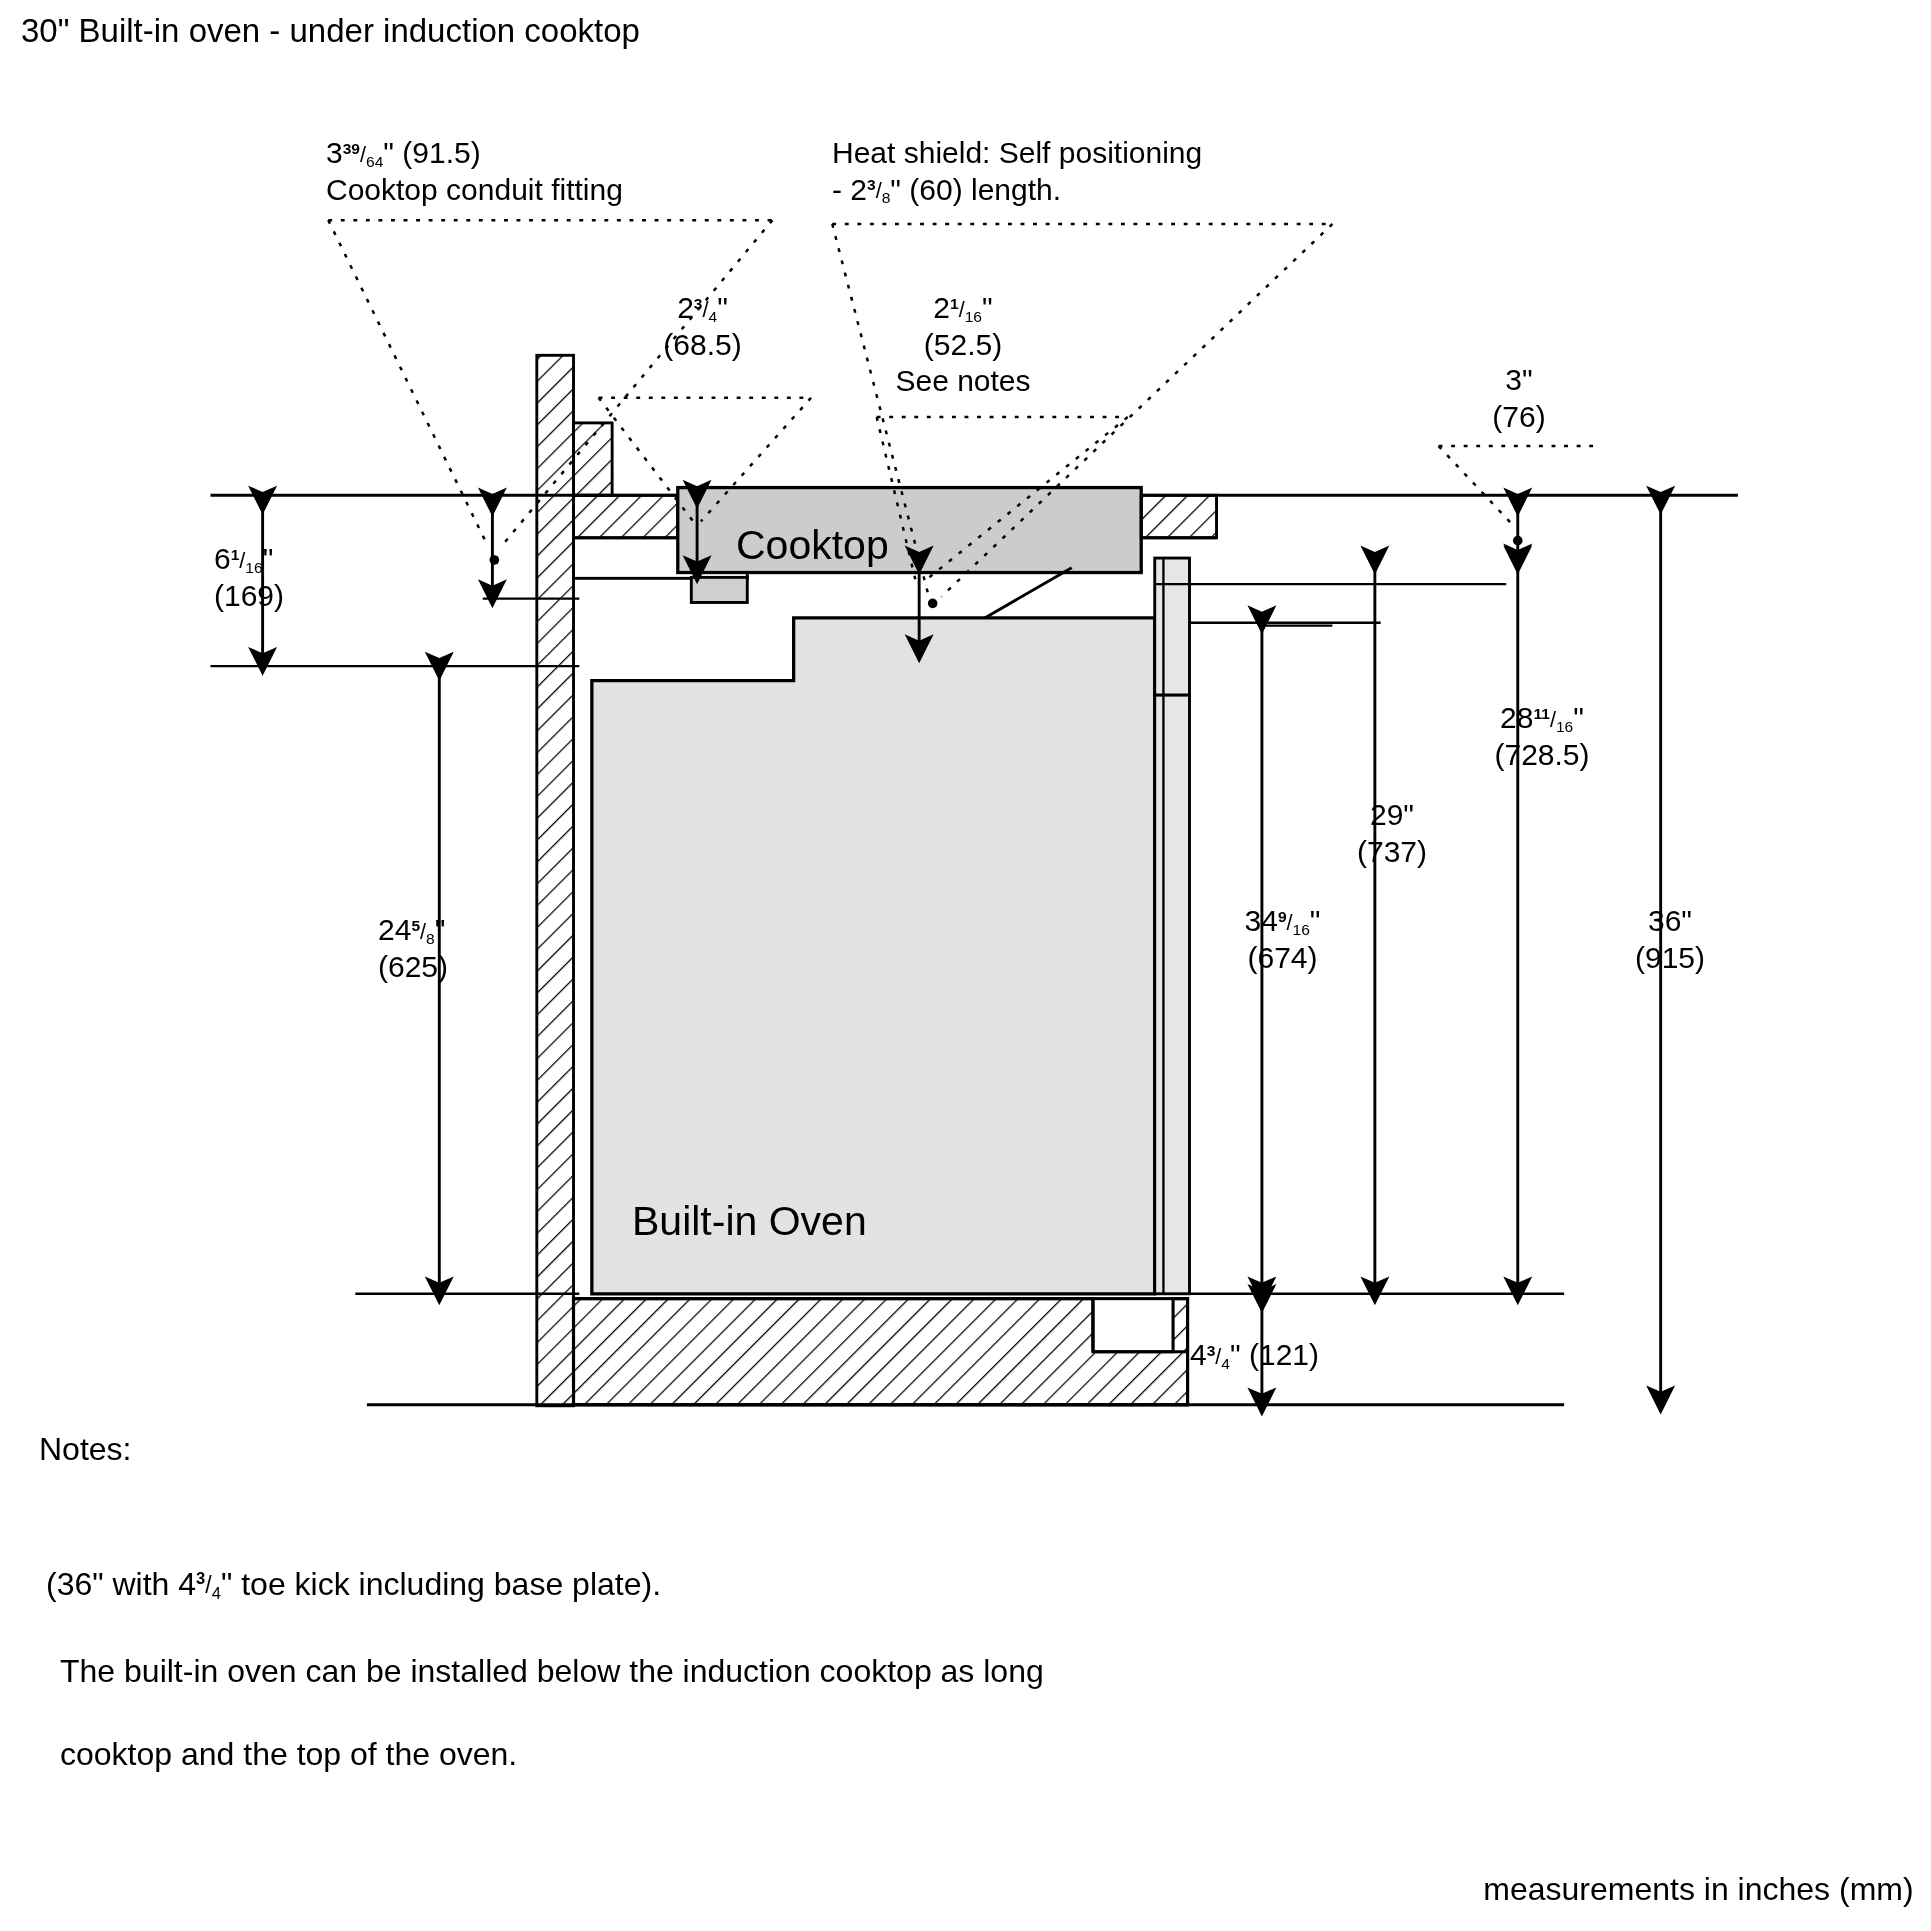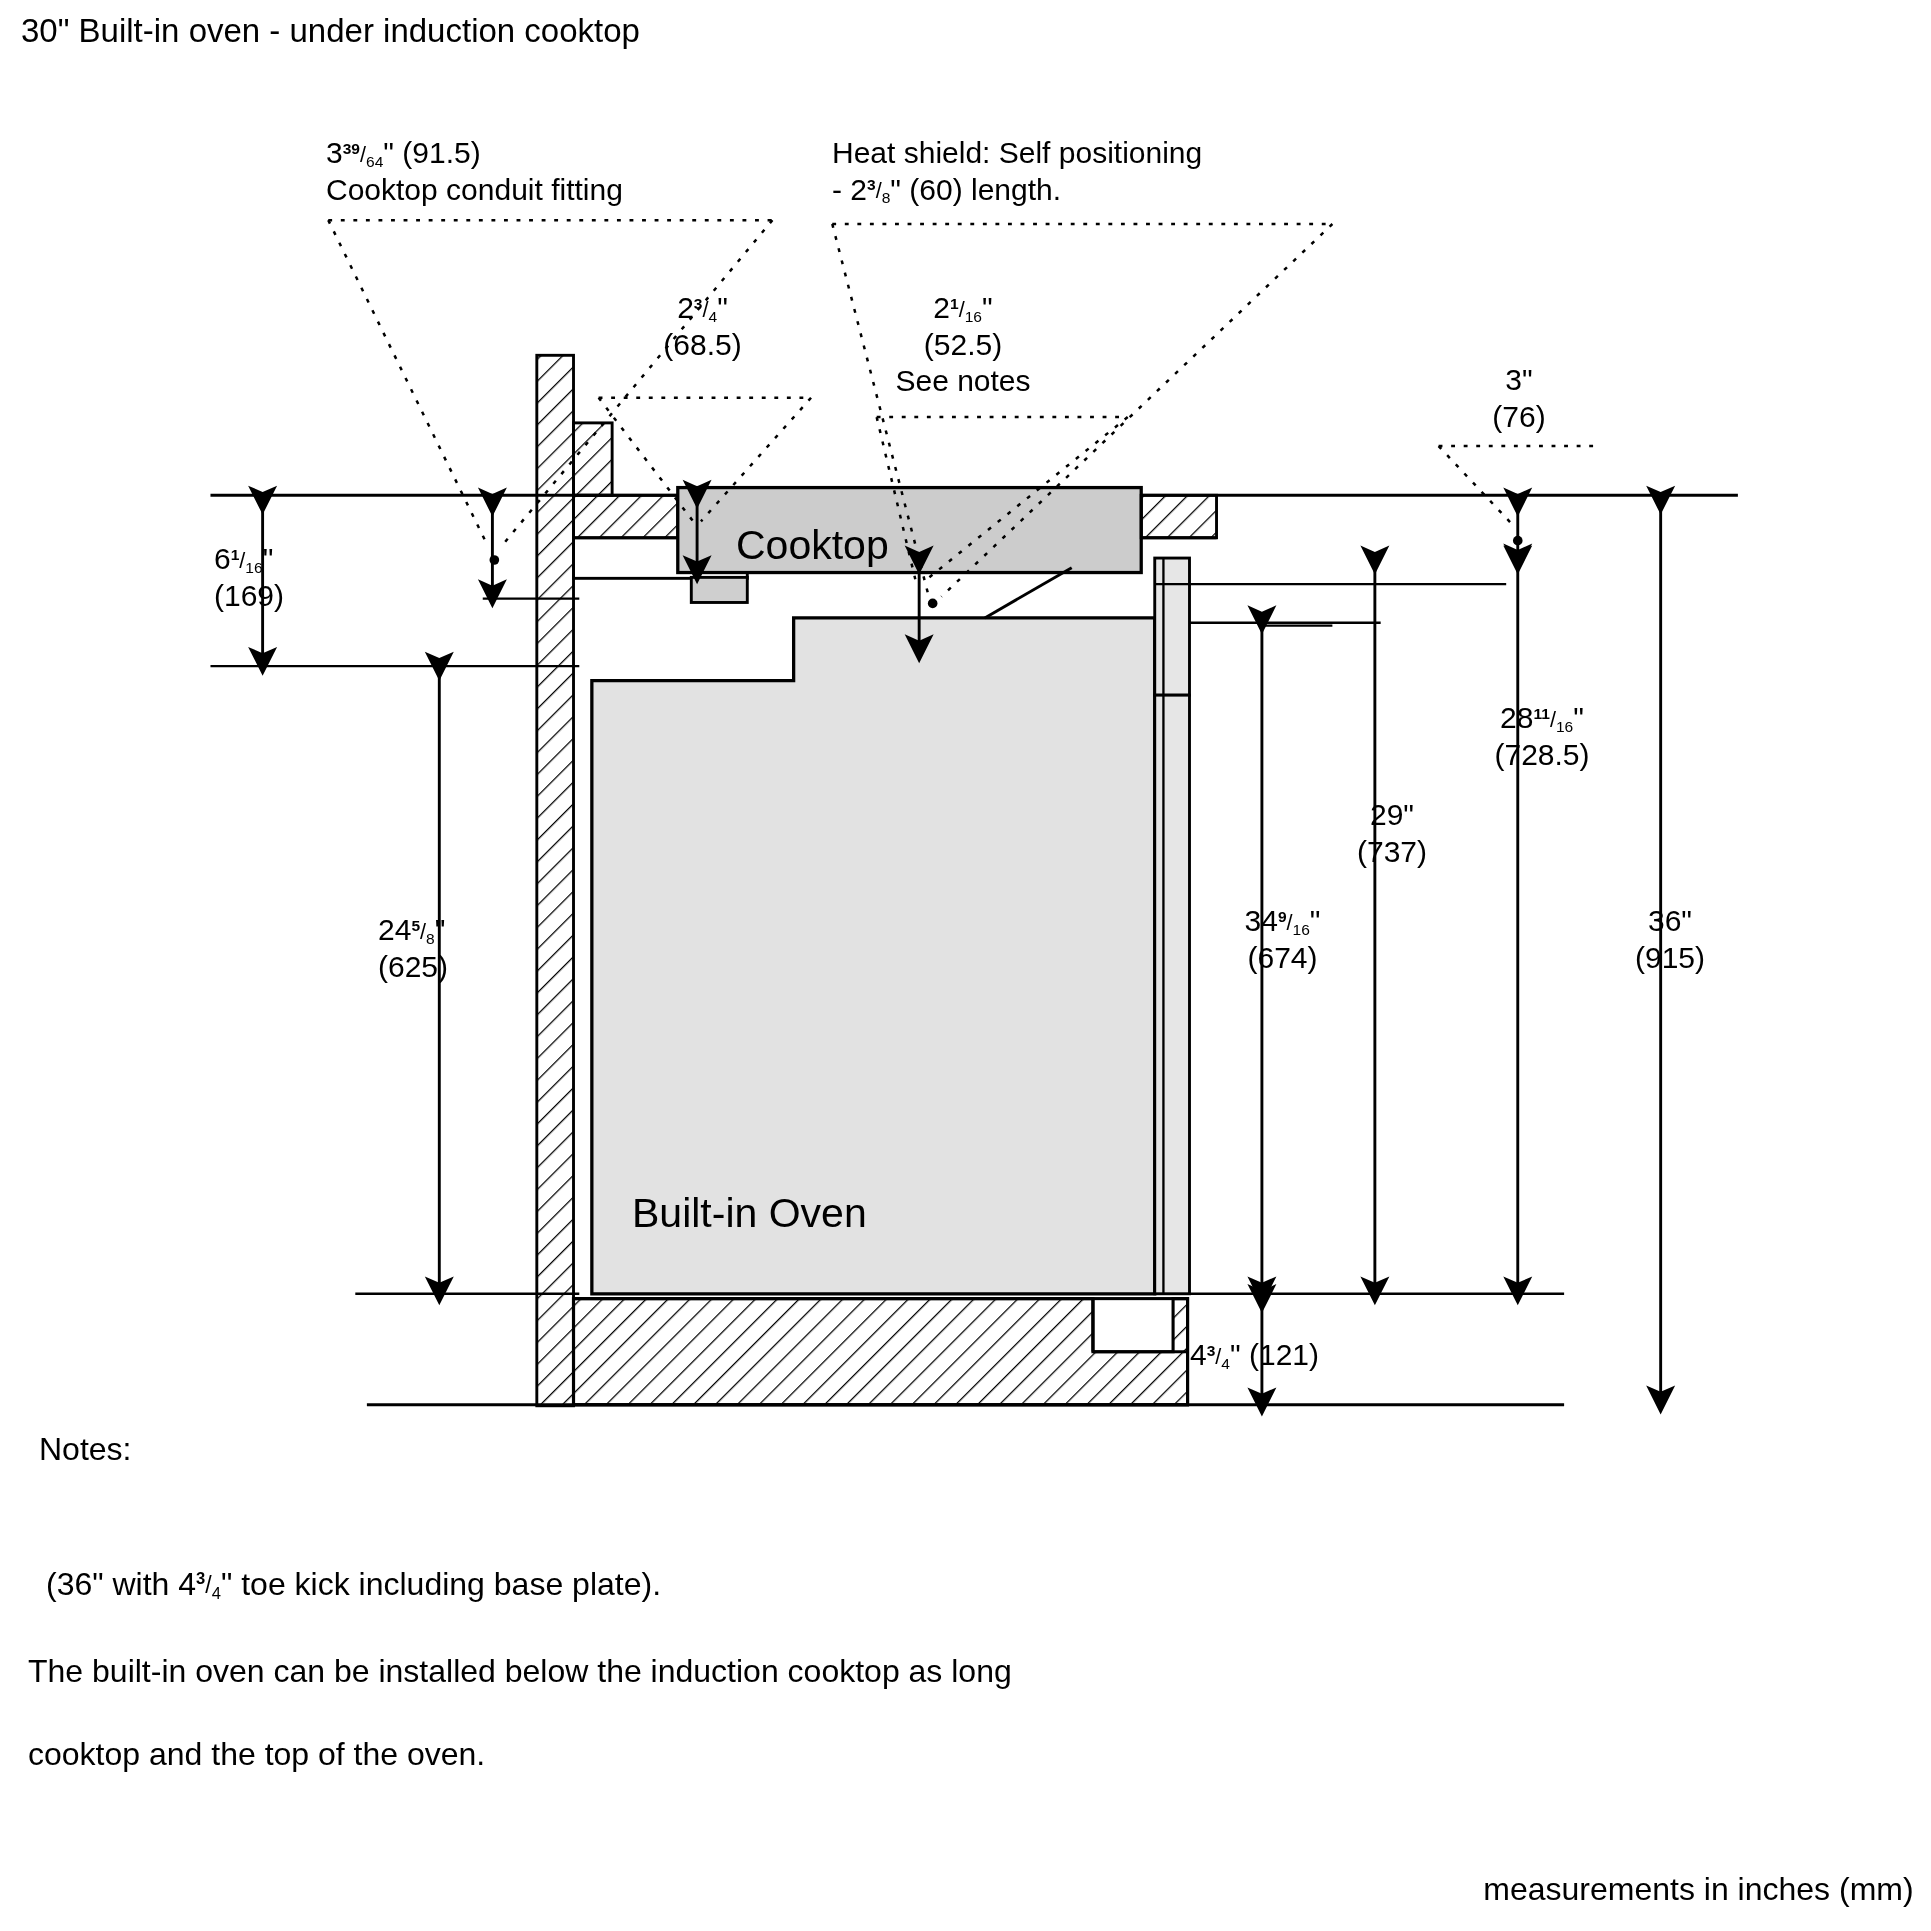--- a/index.html
+++ b/index.html
@@ -61,20 +61,21 @@
   .footer {
     position: absolute;
     right: 17.4px;
     top: 1871px;
     font-size: 32px;
   }
   .oven-text {
     position: absolute;
     font-size: 41px;
     white-space: nowrap;
+    margin-top: 8px;
   }
   .cooktop-text {
     position: absolute;
     font-size: 41px;
     white-space: nowrap;
   }
 </style>
 </head>
 <body>
 
@@ -255,21 +256,21 @@
     <span>4</span><span class="frac"><span class="supnum">3</span>/<span class="subden">4</span></span><span>" (121)</span>
   </div>
 
   <div class="notes-head">Notes:</div>
 
   <div class="notes-block" style="left:46px; top:1522px;">
     <br>
     <span><span>(36" with 4</span><span class="frac"><span class="supnum">3</span>/<span class="subden">4</span></span><span>" toe kick including base plate).</span></span>
   </div>
 
-  <div class="notes-block" style="left:28px; top:1651px;">
+  <div class="notes-block" style="left:60px; top:1651px;">
     <span>The built-in oven can be installed below the induction cooktop as long</span><br>
     <br>
     <span>cooktop and the top of the oven.</span>
   </div>
 
   <div class="footer">measurements in inches (mm)</div>
 
 </div>
 
 

